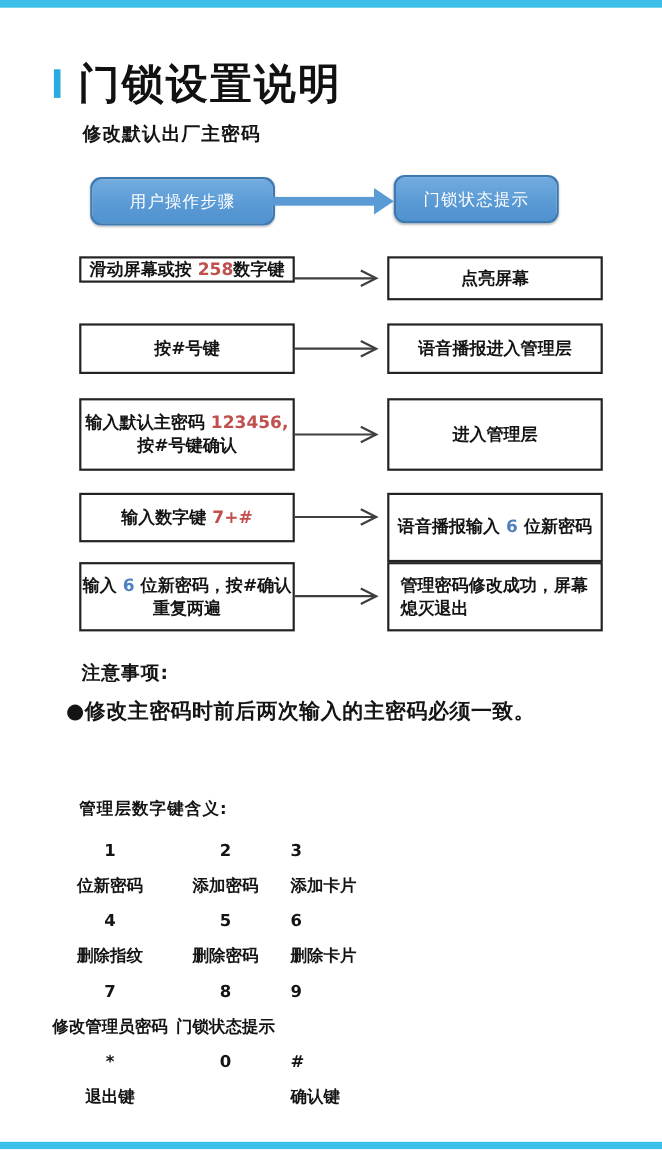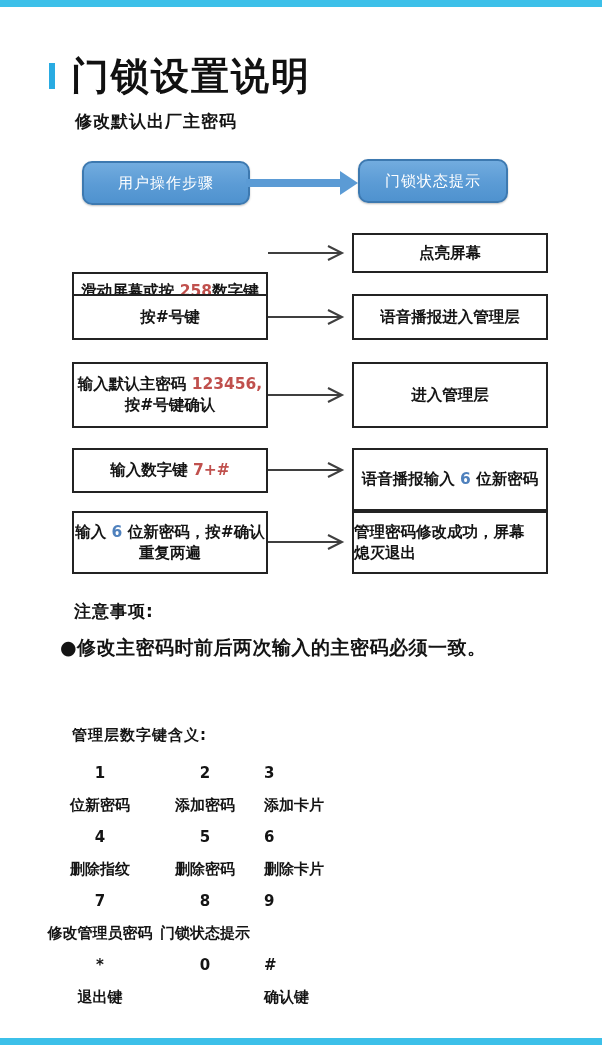--- a/index.html
+++ b/index.html
@@ -20,21 +20,21 @@
         box-shadow:0 1px 2px rgba(0,0,0,0.25);}
   .hbtn.l{left:82px;top:161px;width:168px;}
   .hbtn.r{left:358px;top:159px;width:150px;}
   .bigarrow{position:absolute;left:246px;top:170px;}
 
   .fbox{position:absolute;width:196px;box-sizing:border-box;border:2px solid #232323;background:#fff;
         display:flex;flex-direction:column;align-items:center;justify-content:center;
         font-size:15.5px;font-weight:600;line-height:21px;text-align:center;}
   .fbox.lcol{left:72px;}
   .fbox.rcol{left:352px;}
-  .fbox.al{align-items:flex-start;text-align:left;padding-right:4px;}
+  .fbox.al{align-items:flex-start;text-align:left;padding-left:10px;padding-right:4px;}
   .hl-red{color:#c0504d;}
   .hl-blue{color:#4f81bd;}
   .flowarrow{position:absolute;}
 
   .notes-heading{position:absolute;left:74px;top:600px;font-size:17px;font-weight:bold;letter-spacing:1px;}
   .notes{position:absolute;left:60px;top:636px;font-size:19px;font-weight:bold;line-height:22.5px;letter-spacing:0.5px;}
 
   .keypad-heading{position:absolute;left:72px;top:726px;font-size:15px;font-weight:bold;letter-spacing:1px;}
   .keypad{position:absolute;left:40px;top:757px;width:555px;}
   .krow{display:flex;height:32px;align-items:center;font-size:15px;font-weight:bold;}
@@ -57,21 +57,21 @@
     <span>用户操作步骤</span>
   </div>
   <svg class="bigarrow" width="112" height="26" viewBox="0 0 112 26">
     <rect x="0" y="9" width="94" height="8" fill="#5b9bd5"></rect>
     <polygon points="94,1 112,13 94,25" fill="#5b9bd5"></polygon>
   </svg>
   <div class="hbtn r">
     <span>门锁状态提示</span>
   </div>
 
-  <div class="fbox lcol" style="top:233px;height:38px;margin-top:39px;">
+  <div class="fbox lcol" style="top:233px;height:24px;">
     <div><span>滑动屏幕或按 </span><span class="hl-red">258</span><span>数字键</span></div>
   </div>
   <svg class="flowarrow" style="left:266px;top:244px;" width="88" height="18">
     <line x1="2" y1="9" x2="74" y2="9" stroke="#3f3f3f" stroke-width="2"></line>
     <polyline points="62,2 76,9 62,16" fill="none" stroke="#3f3f3f" stroke-width="2"></polyline>
   </svg>
   <div class="fbox rcol" style="top:233px;height:40px;">
     <div><span>点亮屏幕</span></div>
   </div>
 

